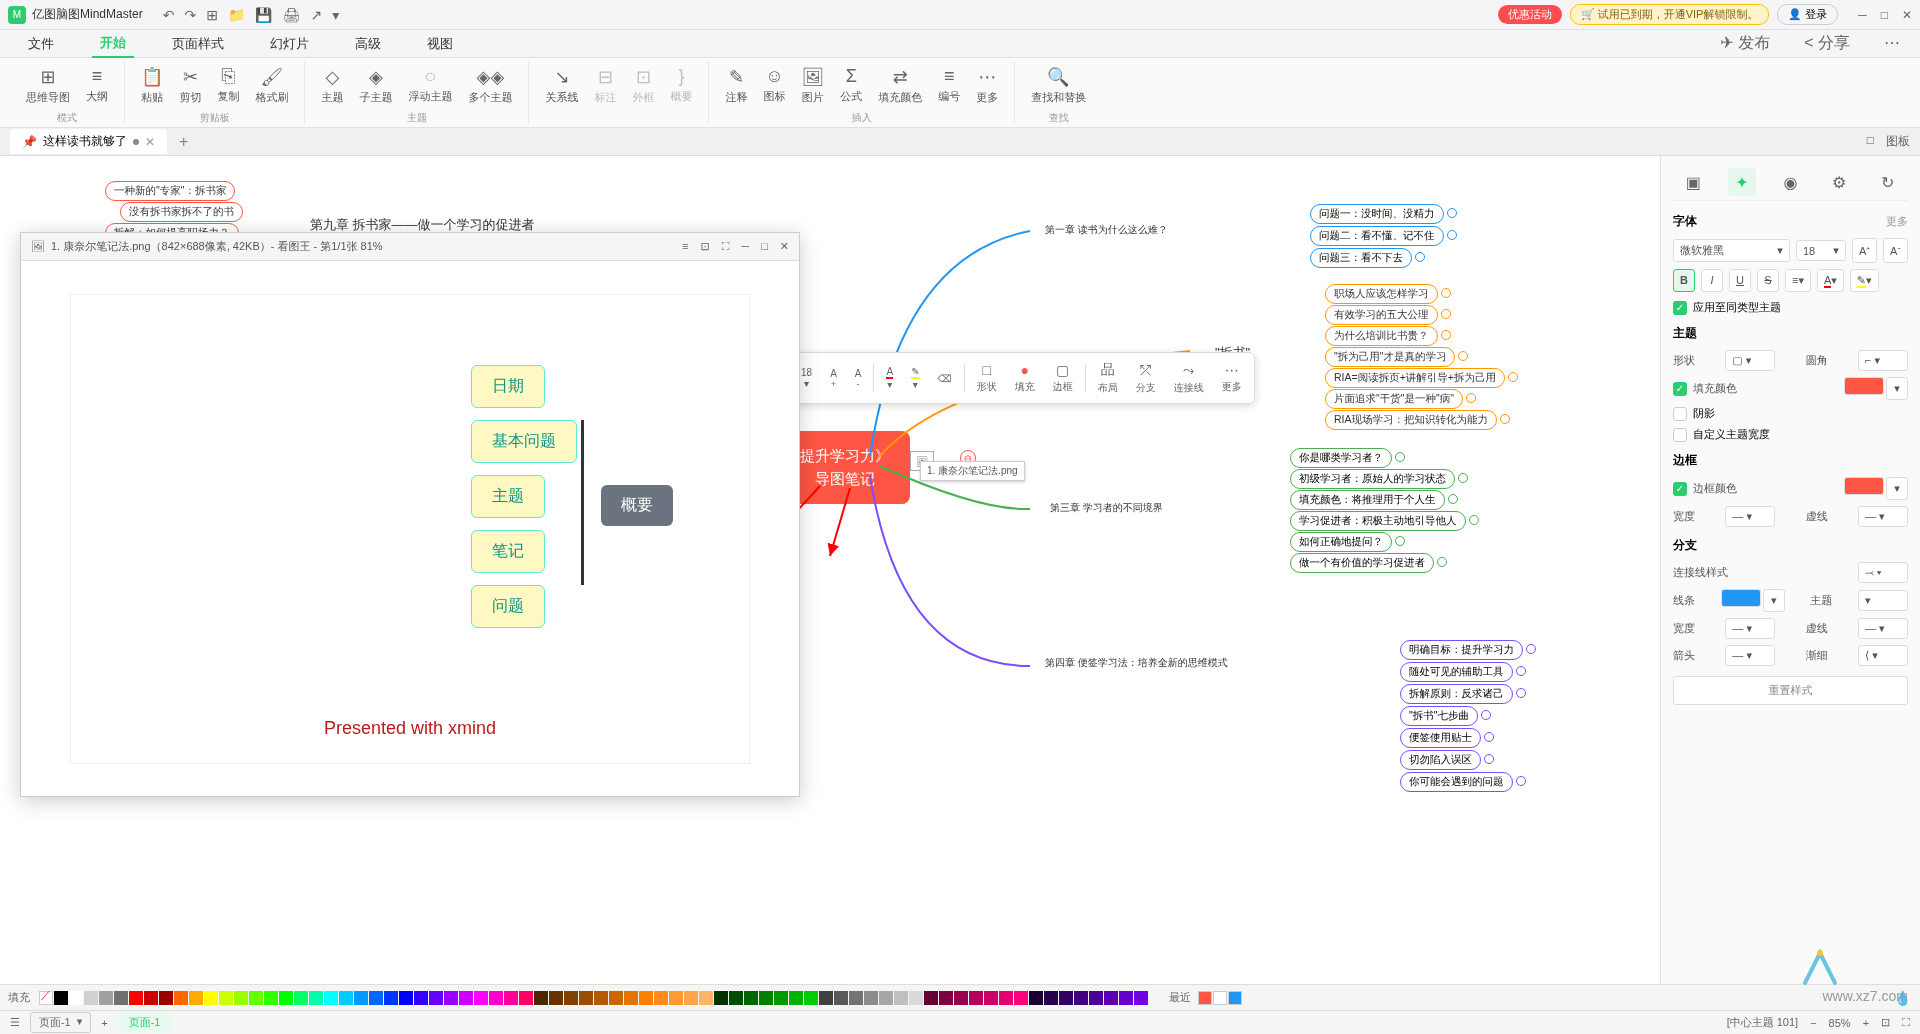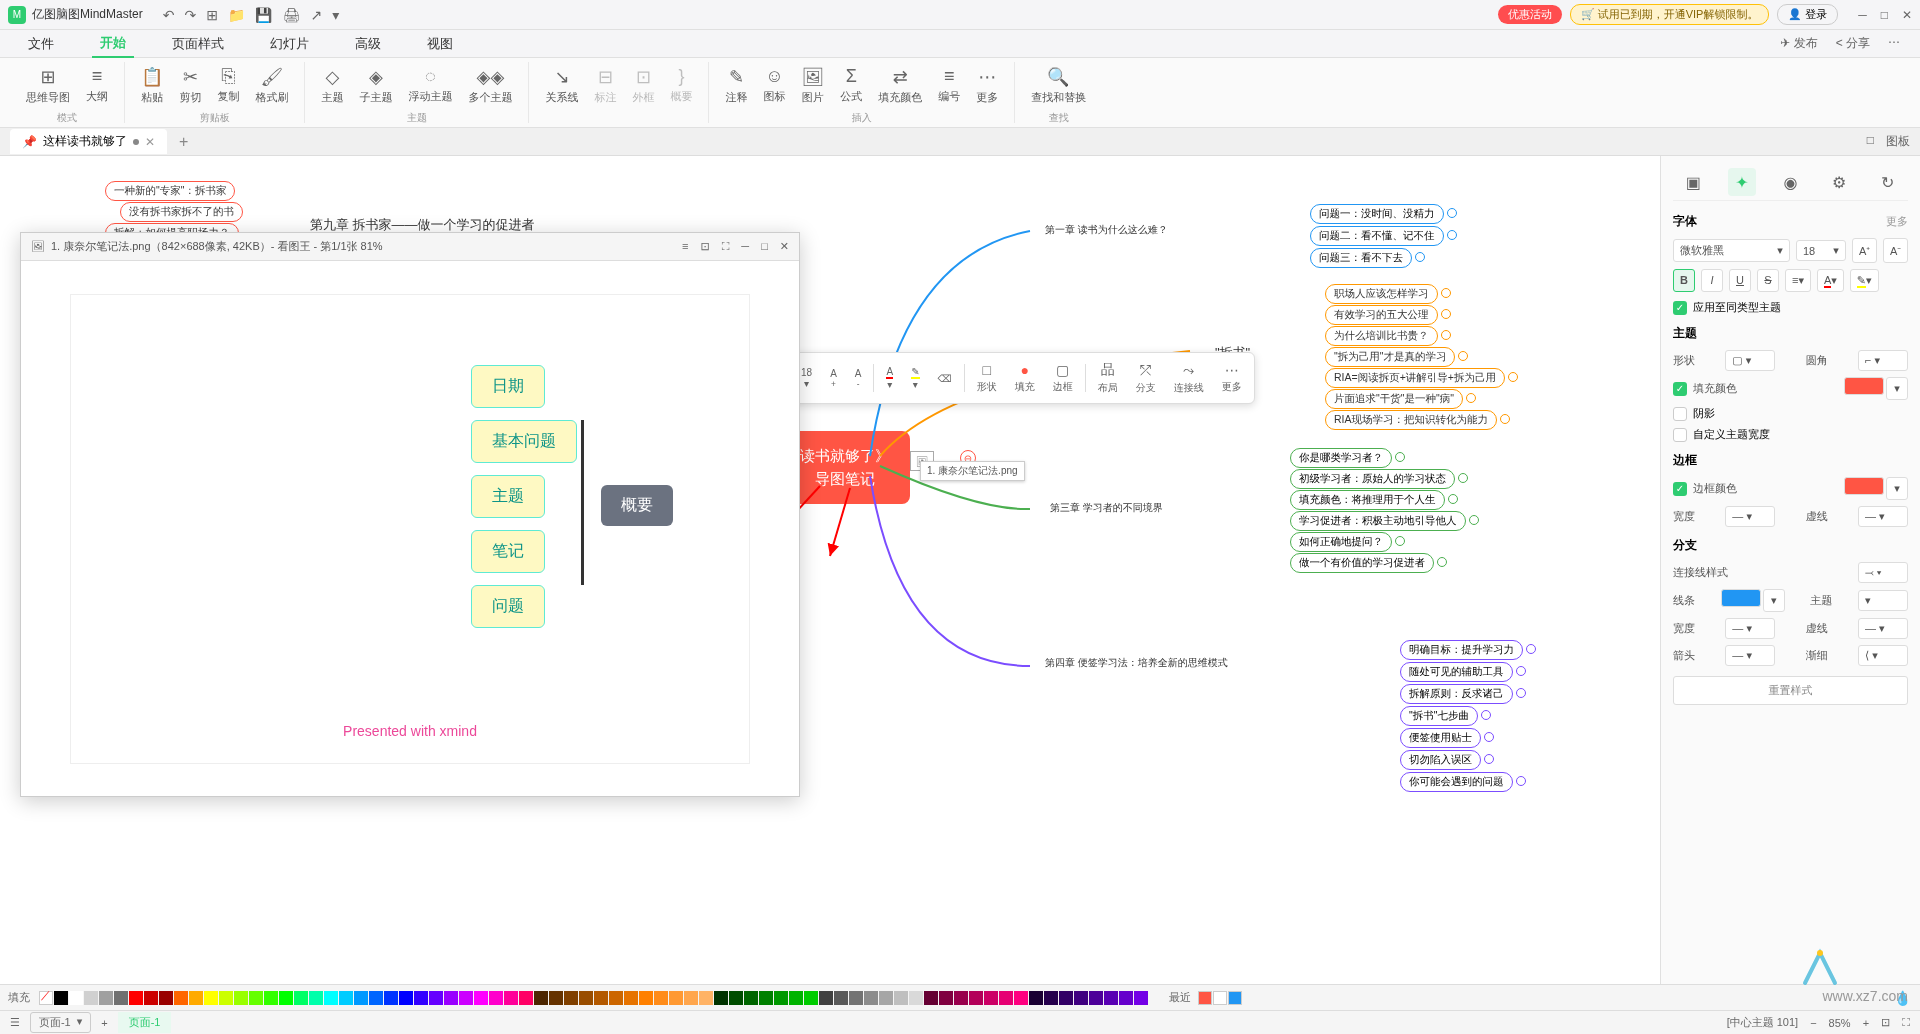--- a/index.html
+++ b/index.html
@@ -14,21 +14,21 @@
 .titlebar .right { margin-left: auto; display: flex; align-items: center; gap: 8px; }
 .titlebar .promo { background: #ff4d4f; color: #fff; padding: 2px 10px; border-radius: 10px; font-size: 11px; }
 .titlebar .trial { background: #fff3cd; color: #856404; padding: 2px 10px; border-radius: 10px; font-size: 11px; border: 1px solid #ffc107; }
 .titlebar .login { border: 1px solid #ccc; padding: 2px 10px; border-radius: 10px; font-size: 11px; }
 .titlebar .win-ctrl { display: flex; gap: 14px; margin-left: 12px; color: #666; font-size: 12px; cursor: pointer; }
 
 
 .menubar { height: 28px; background: #f5f5f7; display: flex; align-items: center; padding: 0 20px; gap: 30px; border-bottom: 1px solid #e0e0e0; }
 .menubar .item { font-size: 13px; color: #333; cursor: pointer; padding: 4px 8px; }
 .menubar .item.active { border-bottom: 2px solid #2ecc71; color: #2ecc71; font-weight: bold; }
-.menubar .right { margin-left: auto; display: flex; gap: 18px; font-size: 12px; color: #666; }
+.menubar .right { margin-left: auto; display: flex; gap: 34px; font-size: 16px; color: #666; }
 
 
 .toolbar { height: 70px; background: #fafafa; border-bottom: 1px solid #e0e0e0; display: flex; padding: 4px 10px; }
 .tool-group { display: flex; flex-direction: column; align-items: center; border-right: 1px solid #e8e8e8; padding: 0 10px; }
 .tool-group .tools { display: flex; gap: 4px; }
 .tool-btn { display: flex; flex-direction: column; align-items: center; gap: 2px; padding: 4px 6px; cursor: pointer; font-size: 11px; color: #555; }
 .tool-btn .icon { font-size: 18px; color: #666; }
 .tool-group .label { font-size: 10px; color: #999; margin-top: 2px; }
 
 
@@ -60,21 +60,21 @@
 .popup { position: absolute; top: 232px; left: 20px; width: 780px; height: 565px; background: #fff; border: 1px solid #ccc; box-shadow: 0 4px 20px rgba(0,0,0,0.2); z-index: 100; display: flex; flex-direction: column; }
 .popup-title { height: 28px; background: #f5f5f5; display: flex; align-items: center; padding: 0 10px; font-size: 11px; color: #555; border-bottom: 1px solid #ddd; }
 .popup-title .ctrls { margin-left: auto; display: flex; gap: 12px; cursor: pointer; color: #666; }
 .popup-body { flex: 1; display: flex; align-items: center; justify-content: center; background: #fff; padding: 20px; }
 .popup-img { background: #fff; border: 1px solid #eee; padding: 40px; position: relative; width: 680px; height: 470px;}
 
 .pnode { position: absolute; padding: 10px 20px; border-radius: 6px; font-size: 16px; }
 .pcentral { background: #2dd4bf; color: #fff; font-size: 20px; padding: 20px 30px; }
 .pchild { background: #fef9c3; border: 1px solid #5eead4; color: #0d9488; }
 .psum { background: #6b7280; color: #fff; }
-.watermark { position: absolute; bottom: 24px; left: 50%; transform: translateX(-50%); color: #ec4899; font-size: 14px; }
+.watermark { position: absolute; bottom: 24px; left: 50%; transform: translateX(-50%); color: #b91c1c; font-size: 18px; }
 
 
 .float-tb { position: absolute; top: 352px; left: 788px; background: #fff; border: 1px solid #ddd; border-radius: 6px; box-shadow: 0 2px 8px rgba(0,0,0,0.15); display: flex; align-items: center; padding: 4px; gap: 2px; z-index: 50; }
 .float-tb .fbtn { display: flex; flex-direction: column; align-items: center; padding: 4px 8px; font-size: 10px; color: #666; cursor: pointer; }
 .float-tb .fbtn .ficon { font-size: 14px; margin-bottom: 2px; }
 .float-tb .sep { width: 1px; height: 28px; background: #ddd; margin: 0 2px; }
 
 
 .rpanel { position: absolute; top: 156px; right: 0; width: 260px; bottom: 50px; background: #fafafa; border-left: 1px solid #e0e0e0; padding: 8px 12px; overflow-y: auto; }
 .rpanel .tabs { display: flex; gap: 8px; margin-bottom: 12px; justify-content: space-around; padding: 4px 0; border-bottom: 1px solid #eee;}
@@ -319,21 +319,21 @@
   </svg>
 
   <div class="node leaf c-red" style="top:25px; left:105px"><span>一种新的"专家"：拆书家</span></div>
   <div class="node leaf c-red" style="top:46px; left:120px"><span>没有拆书家拆不了的书</span></div>
   <div class="node leaf c-red" style="top:67px; left:105px"><span>拆解：如何提高职场力？</span></div>
   <div class="chapter" style="position:absolute;top:60px; left:310px;font-size:13px;"><span>第九章 拆书家——做一个学习的促进者</span></div>
 
   <div class="chapter" style="position:absolute;top:188px; left:1215px;font-size:13px;"><span>"拆书"</span></div>
 
   <div class="node central" style="top:275px; left:780px">
-    <span style="white-space:pre-line">读书就够了》
+    <span style="white-space:pre-line">提升学习力》
 导图笔记</span>
   </div>
 
   <div class="chapter" style="position:absolute;top:67px; left:1045px"><span>第一章 读书为什么这么难？</span></div>
   <div class="node leaf c-blue" style="top:48px; left:1310px"><span>问题一：没时间、没精力</span><span class="handle" style="right:-14px;top:3px;border-color:#2196f3"></span></div>
   <div class="node leaf c-blue" style="top:70px; left:1310px"><span>问题二：看不懂、记不住</span><span class="handle" style="right:-14px;top:3px;border-color:#2196f3"></span></div>
   <div class="node leaf c-blue" style="top:92px; left:1310px"><span>问题三：看不下去</span><span class="handle" style="right:-14px;top:3px;border-color:#2196f3"></span></div>
 
   <div class="node leaf c-orange" style="top:128px; left:1325px"><span>职场人应该怎样学习</span><span class="handle" style="right:-14px;top:3px;border-color:#ff9800"></span></div>
   <div class="node leaf c-orange" style="top:149px; left:1325px"><span>有效学习的五大公理</span><span class="handle" style="right:-14px;top:3px;border-color:#ff9800"></span></div>

